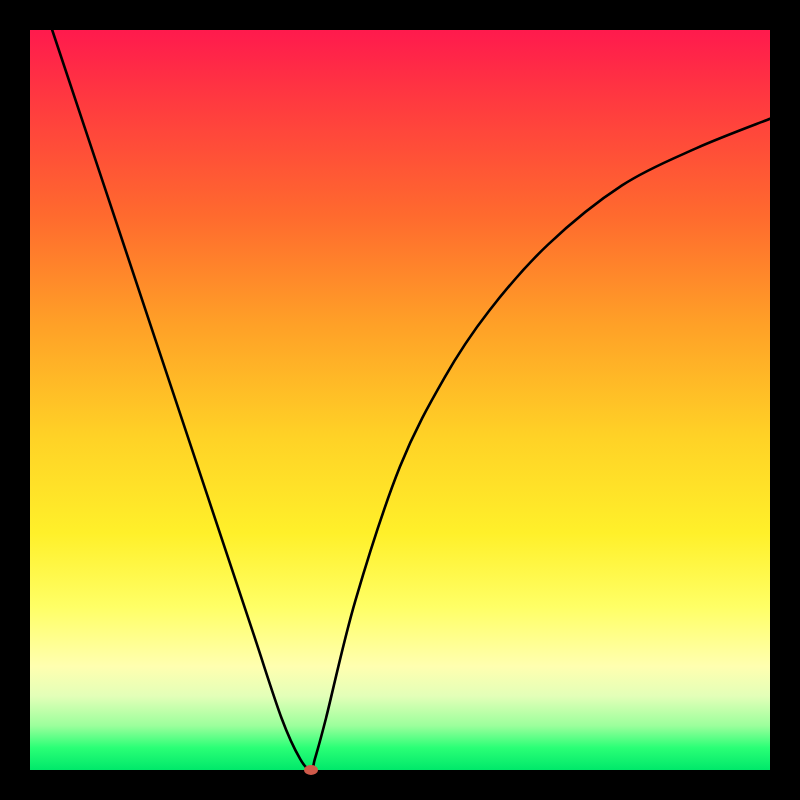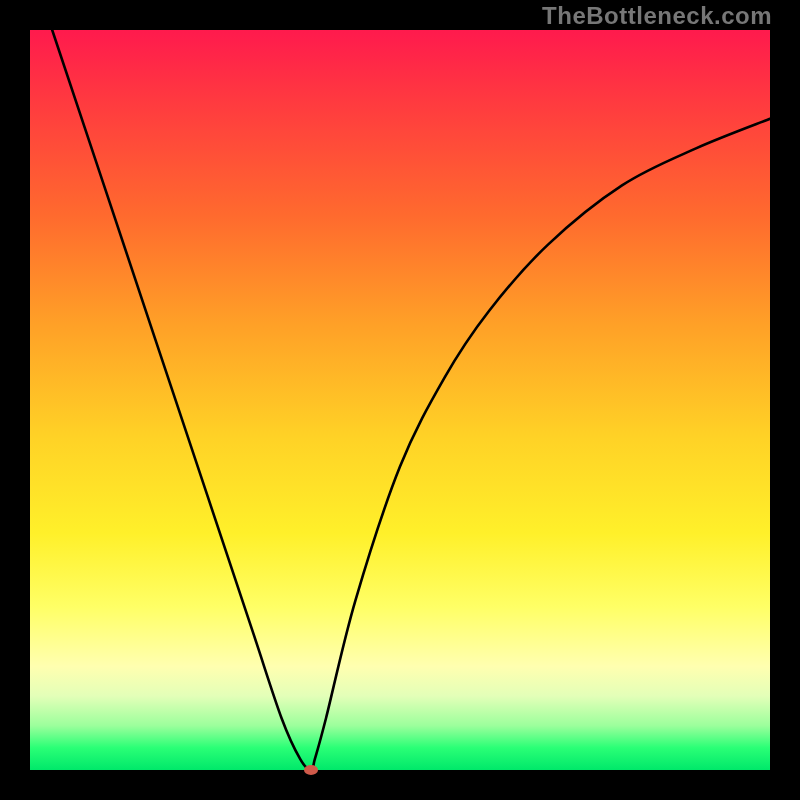--- a/index.html
+++ b/index.html
@@ -56,20 +56,19 @@
     height: 10px;
     background: #cf5a4a;
     border-radius: 50%;
     transform: translate(-50%, -50%);
   }
 </style>
 </head>
 <body>
 
 <div class="frame">
-  <div class="watermark">TheBottleneck.com</div>
   <div class="plot-area">
     <svg class="curve" viewBox="0 0 740 740" preserveAspectRatio="none">
       <path id="curve-path" fill="none" stroke="#000" stroke-width="2.6" stroke-linecap="round" stroke-linejoin="round" d="M 22.2,0 C 30.833333333333332,25.899999999999995 56.733333333333334,103.59999999999997 74,155.39999999999998 C 91.26666666666667,207.2 108.53333333333335,259 125.80000000000001,310.8 C 143.06666666666666,362.6 161.56666666666666,418.1 177.6,466.2 C 193.63333333333333,514.3 209.66666666666666,562.4 222,599.4 C 234.33333333333334,636.4 243.58333333333337,666.6166666666667 251.60000000000002,688.2 C 259.6166666666667,709.7833333333334 265.16666666666663,720.2666666666667 270.09999999999997,728.9 C 275.0333333333333,737.5333333333333 278.7333333333333,740 281.2,740 C 283.6666666666667,740 282.4333333333334,737.5333333333333 284.90000000000003,728.9 C 287.3666666666667,720.2666666666667 289.2166666666667,714.7166666666667 296,688.2 C 302.7833333333333,661.6833333333334 313.2666666666667,611.7333333333333 325.6,569.8 C 337.93333333333334,527.8666666666666 355.2,473.6 370,436.6 C 384.8,399.6 399.6,373.69999999999993 414.40000000000003,347.79999999999995 C 429.20000000000005,321.9 441.53333333333336,303.4 458.8,281.2 C 476.06666666666666,259 495.8,235.5666666666667 518,214.60000000000002 C 540.2,193.63333333333335 567.3333333333334,171.4333333333333 592,155.39999999999998 C 616.6666666666666,139.36666666666665 641.3333333333334,129.49999999999997 666,118.39999999999998 C 690.6666666666666,107.29999999999997 727.6666666666666,93.73333333333329 740,88.79999999999995"></path>
     </svg>
     <div id="marker" class="marker" style="left: 281.2px; top: 740px; background: rgb(207, 90, 74);"></div>
   </div>
 </div>
 
 </body></html>

